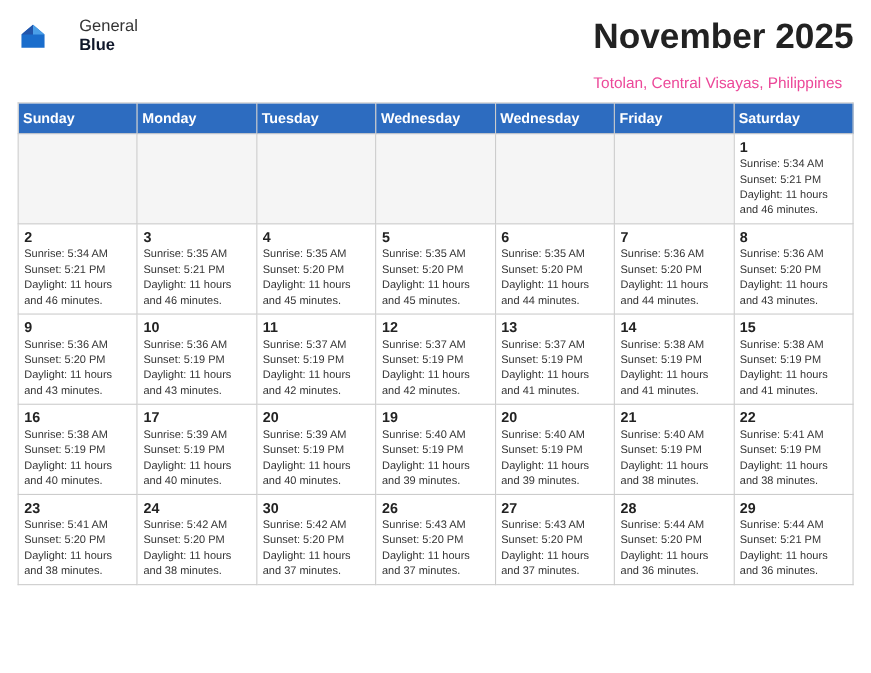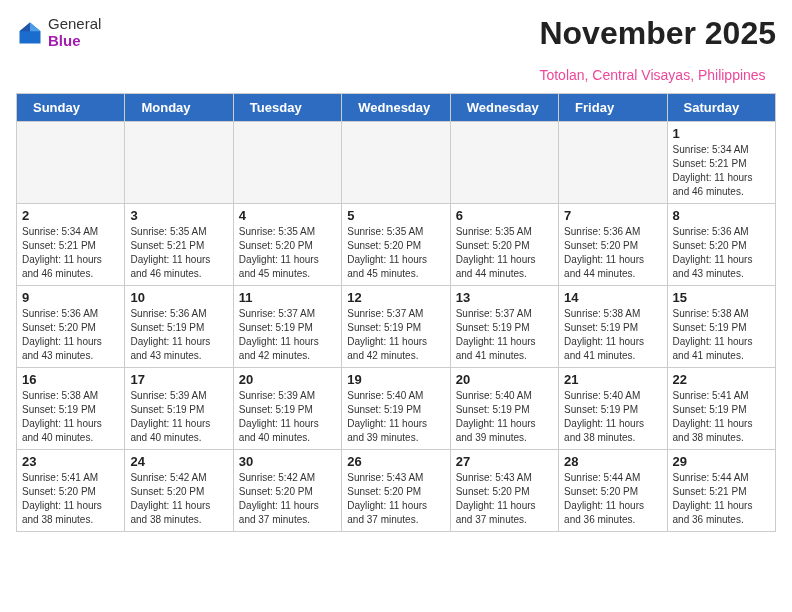--- a/index.html
+++ b/index.html
@@ -19,23 +19,24 @@
     .logo-area {
       display: flex;
       align-items: center;
       gap: 4px;
     }
     .logo-text {
       font-size: 15px;
       font-weight: normal;
       color: #333;
       line-height: 1.1;
+      margin-left: 24px;
     }
     .logo-text .general { display: block; }
-    .logo-text .blue { display: block; color: #a21caf; font-weight: bold; }
+    .logo-text .blue { display: block; color: #0f172a; font-weight: bold; }
     .logo-icon {
       width: 28px;
       height: 28px;
     }
     .title-area {
       text-align: left;
     }
     .month-year {
       font-size: 32px;
       font-weight: bold;
@@ -50,21 +51,21 @@
     .calendar-table {
       width: 100%;
       border-collapse: collapse;
       table-layout: fixed;
     }
     .calendar-table th {
       background-color: #2d6cc0;
       color: #fff;
       font-size: 13px;
       font-weight: bold;
-      padding: 6px 16px;
+      padding: 6px 4px;
       text-align: left;
       border: 1px solid #ccc;
     }
     .calendar-table td {
       border: 1px solid #ccc;
       vertical-align: top;
       padding: 4px 5px;
       font-size: 10.5px;
       color: #333;
       height: 78px;

